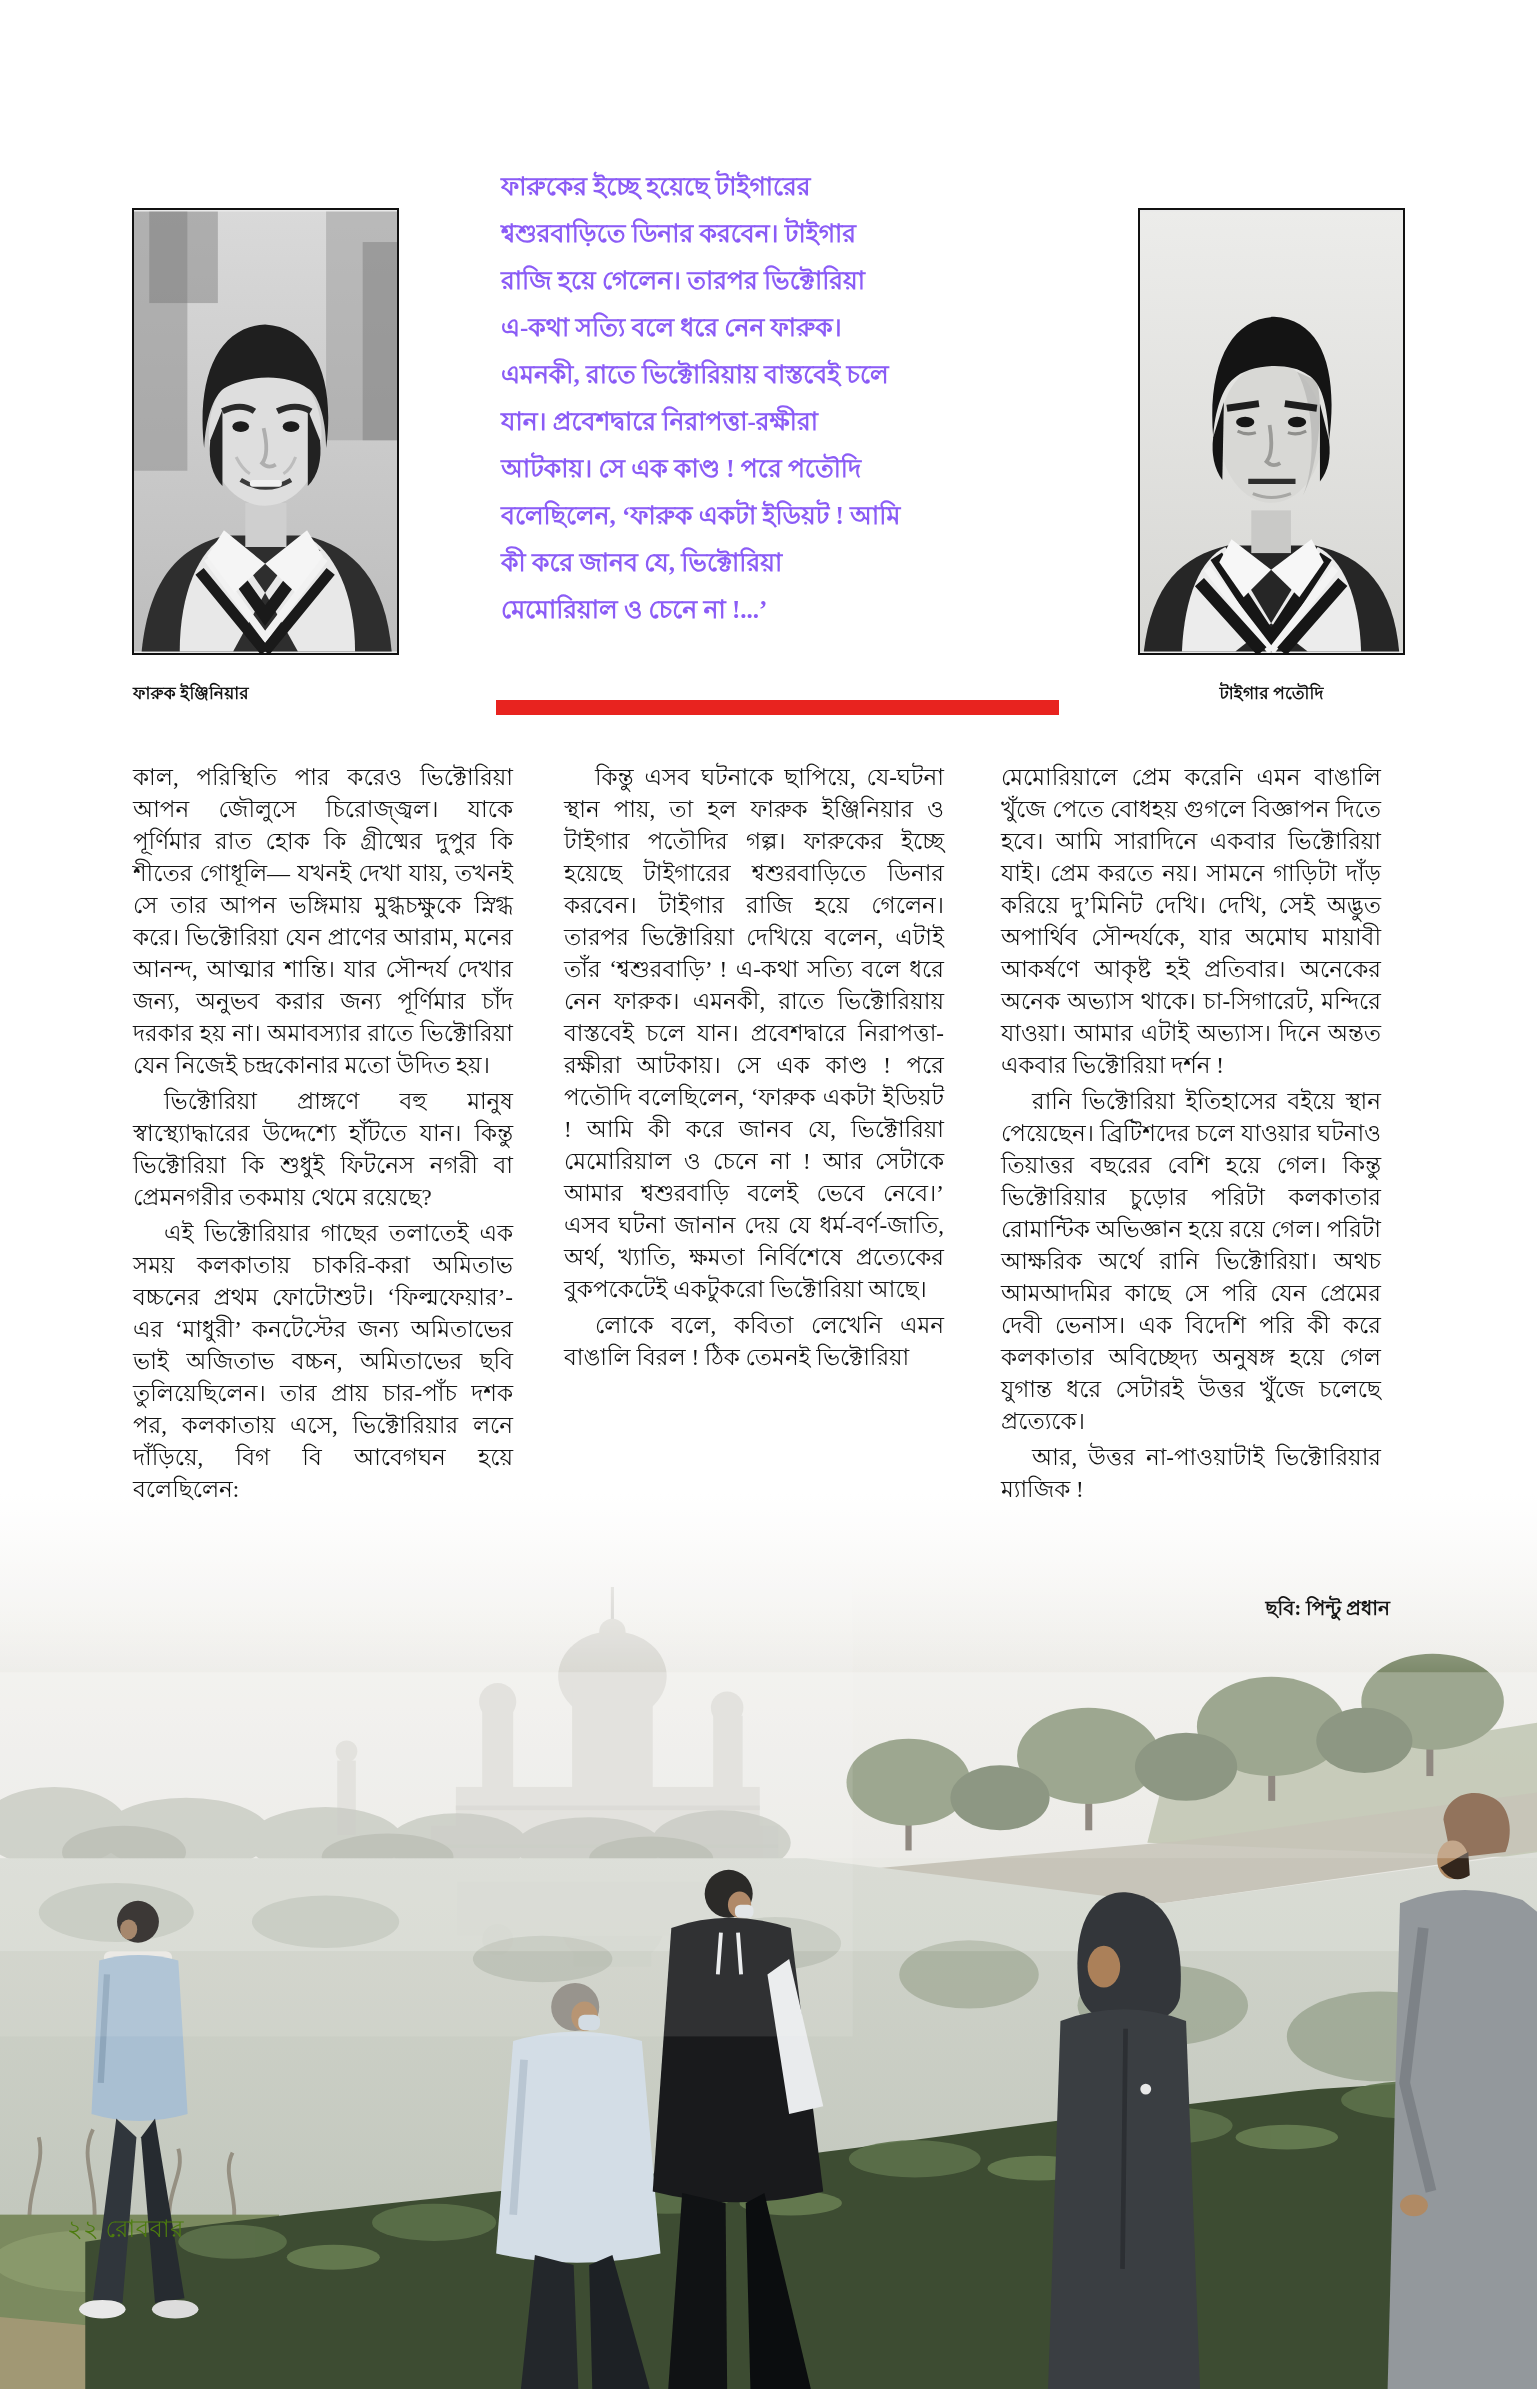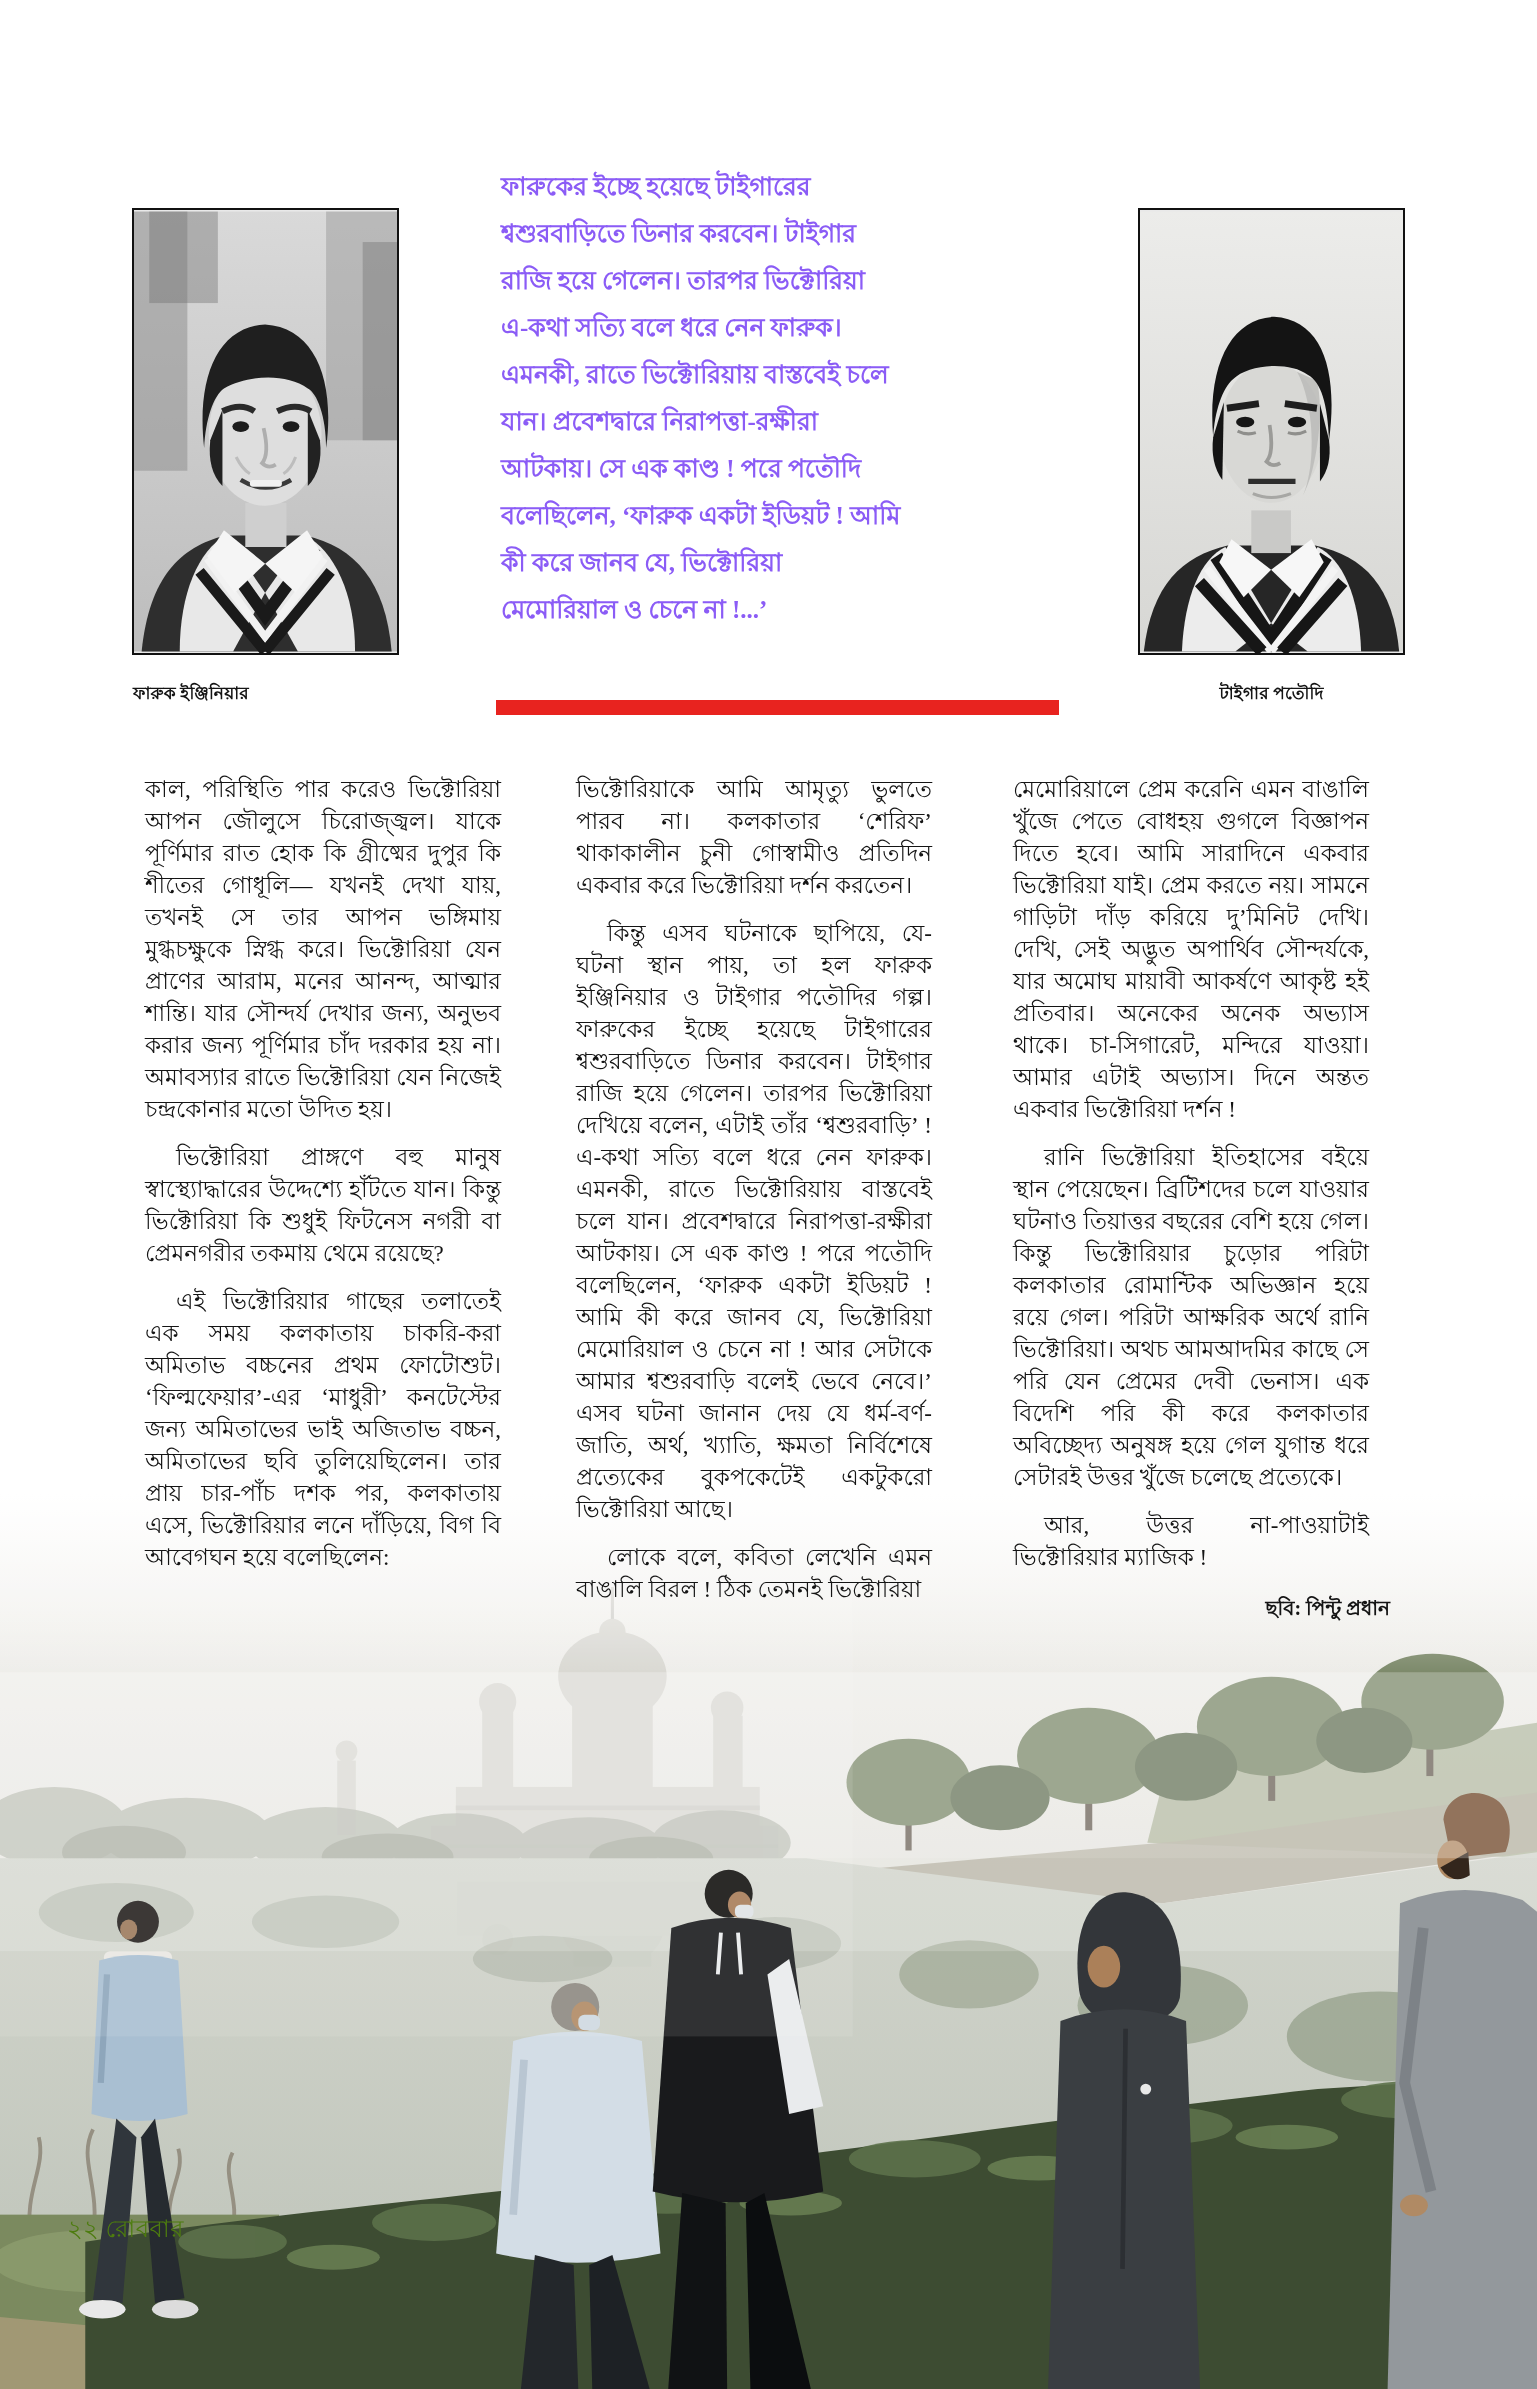--- a/index.html
+++ b/index.html
@@ -14,21 +14,21 @@
   .portrait-right{left:1138px;}
   .caption{position:absolute;top:680px;font-size:17px;font-weight:bold;letter-spacing:0.2px;z-index:3;}
   .caption-left{left:133px;width:267px;text-align:left;}
   .caption-right{left:1138px;width:267px;text-align:center;}
   
   .pullquote{position:absolute;left:501px;top:163px;width:561px;z-index:3;}
   .pullquote div{font-size:25px;line-height:47px;font-weight:bold;white-space:nowrap;color:#8b5cf6;}
   .redbar{position:absolute;left:496px;top:700px;width:563px;height:14.7px;z-index:3;}
   
   .col{position:absolute;top:758px;width:388px;font-size:23px;line-height:32px;text-align:justify;z-index:3;}
-  .col p{margin:16px;padding:0;}
+  .col p{margin:4px;padding:0;}
   .col p.indent{text-indent:31px;}
   .col1{left:129px;} .col2{left:560px;} .col3{left:997px;}
   .credit{position:absolute;left:997px;top:1593px;width:393px;text-align:right;font-size:20px;font-weight:bold;z-index:3;}
   
   .photo{position:absolute;left:0;top:1494px;width:1538px;height:895px;z-index:1;}
   .photo svg{display:block;width:100%;height:100%;}
   .pagefooter{position:absolute;left:67px;top:2210px;font-size:24px;color:#4d7c0f;z-index:4;letter-spacing:0.4px;}
 </style>
 </head>
 <body>
@@ -299,21 +299,20 @@
   </div>
 
   <div class="redbar" style="background: rgb(232, 35, 31);"></div>
 
   <div class="col col1">
     <p>কাল, পরিস্থিতি পার করেও ভিক্টোরিয়া আপন জৌলুসে চিরোজ্জ্বল। যাকে পূর্ণিমার রাত হোক কি গ্রীষ্মের দুপুর কি শীতের গোধূলি— যখনই দেখা যায়, তখনই সে তার আপন ভঙ্গিমায় মুগ্ধচক্ষুকে স্নিগ্ধ করে। ভিক্টোরিয়া যেন প্রাণের আরাম, মনের আনন্দ, আত্মার শান্তি। যার সৌন্দর্য দেখার জন্য, অনুভব করার জন্য পূর্ণিমার চাঁদ দরকার হয় না। অমাবস্যার রাতে ভিক্টোরিয়া যেন নিজেই চন্দ্রকোনার মতো উদিত হয়।</p>
     <p class="indent">ভিক্টোরিয়া প্রাঙ্গণে বহু মানুষ স্বাস্থ্যোদ্ধারের উদ্দেশ্যে হাঁটতে যান। কিন্তু ভিক্টোরিয়া কি শুধুই ফিটনেস নগরী বা প্রেমনগরীর তকমায় থেমে রয়েছে?</p>
     <p class="indent">এই ভিক্টোরিয়ার গাছের তলাতেই এক সময় কলকাতায় চাকরি-করা অমিতাভ বচ্চনের প্রথম ফোটোশুট। ‘ফিল্মফেয়ার’-এর ‘মাধুরী’ কনটেস্টের জন্য অমিতাভের ভাই অজিতাভ বচ্চন, অমিতাভের ছবি তুলিয়েছিলেন। তার প্রায় চার-পাঁচ দশক পর, কলকাতায় এসে, ভিক্টোরিয়ার লনে দাঁড়িয়ে, বিগ বি আবেগঘন হয়ে বলেছিলেন:</p>
   </div>
   <div class="col col2">
-    <p>ভিক্টোরিয়াকে আমি আমৃত্যু ভুলতে পারব না। কলকাতার ‘শেরিফ’ থাকাকালীন চুনী গোস্বামীও প্রতিদিন একবার করে ভিক্টোরিয়া দর্শন করতেন।</p>
     <p class="indent">কিন্তু এসব ঘটনাকে ছাপিয়ে, যে-ঘটনা স্থান পায়, তা হল ফারুক ইঞ্জিনিয়ার ও টাইগার পতৌদির গল্প। ফারুকের ইচ্ছে হয়েছে টাইগারের শ্বশুরবাড়িতে ডিনার করবেন। টাইগার রাজি হয়ে গেলেন। তারপর ভিক্টোরিয়া দেখিয়ে বলেন, এটাই তাঁর ‘শ্বশুরবাড়ি’ ! এ-কথা সত্যি বলে ধরে নেন ফারুক। এমনকী, রাতে ভিক্টোরিয়ায় বাস্তবেই চলে যান। প্রবেশদ্বারে নিরাপত্তা-রক্ষীরা আটকায়। সে এক কাণ্ড ! পরে পতৌদি বলেছিলেন, ‘ফারুক একটা ইডিয়ট ! আমি কী করে জানব যে, ভিক্টোরিয়া মেমোরিয়াল ও চেনে না ! আর সেটাকে আমার শ্বশুরবাড়ি বলেই ভেবে নেবে।’ এসব ঘটনা জানান দেয় যে ধর্ম-বর্ণ-জাতি, অর্থ, খ্যাতি, ক্ষমতা নির্বিশেষে প্রত্যেকের বুকপকেটেই একটুকরো ভিক্টোরিয়া আছে।</p>
     <p class="indent">লোকে বলে, কবিতা লেখেনি এমন বাঙালি বিরল ! ঠিক তেমনই ভিক্টোরিয়া</p>
   </div>
   <div class="col col3">
     <p>মেমোরিয়ালে প্রেম করেনি এমন বাঙালি খুঁজে পেতে বোধহয় গুগলে বিজ্ঞাপন দিতে হবে। আমি সারাদিনে একবার ভিক্টোরিয়া যাই। প্রেম করতে নয়। সামনে গাড়িটা দাঁড় করিয়ে দু’মিনিট দেখি। দেখি, সেই অদ্ভুত অপার্থিব সৌন্দর্যকে, যার অমোঘ মায়াবী আকর্ষণে আকৃষ্ট হই প্রতিবার। অনেকের অনেক অভ্যাস থাকে। চা-সিগারেট, মন্দিরে যাওয়া। আমার এটাই অভ্যাস। দিনে অন্তত একবার ভিক্টোরিয়া দর্শন !</p>
     <p class="indent">রানি ভিক্টোরিয়া ইতিহাসের বইয়ে স্থান পেয়েছেন। ব্রিটিশদের চলে যাওয়ার ঘটনাও তিয়াত্তর বছরের বেশি হয়ে গেল। কিন্তু ভিক্টোরিয়ার চুড়োর পরিটা কলকাতার রোমান্টিক অভিজ্ঞান হয়ে রয়ে গেল। পরিটা আক্ষরিক অর্থে রানি ভিক্টোরিয়া। অথচ আমআদমির কাছে সে পরি যেন প্রেমের দেবী ভেনাস। এক বিদেশি পরি কী করে কলকাতার অবিচ্ছেদ্য অনুষঙ্গ হয়ে গেল যুগান্ত ধরে সেটারই উত্তর খুঁজে চলেছে প্রত্যেকে।</p>
     <p class="indent">আর, উত্তর না-পাওয়াটাই ভিক্টোরিয়ার ম্যাজিক !</p>
   </div>
 
   <div class="credit">ছবি: পিন্টু প্রধান</div>

